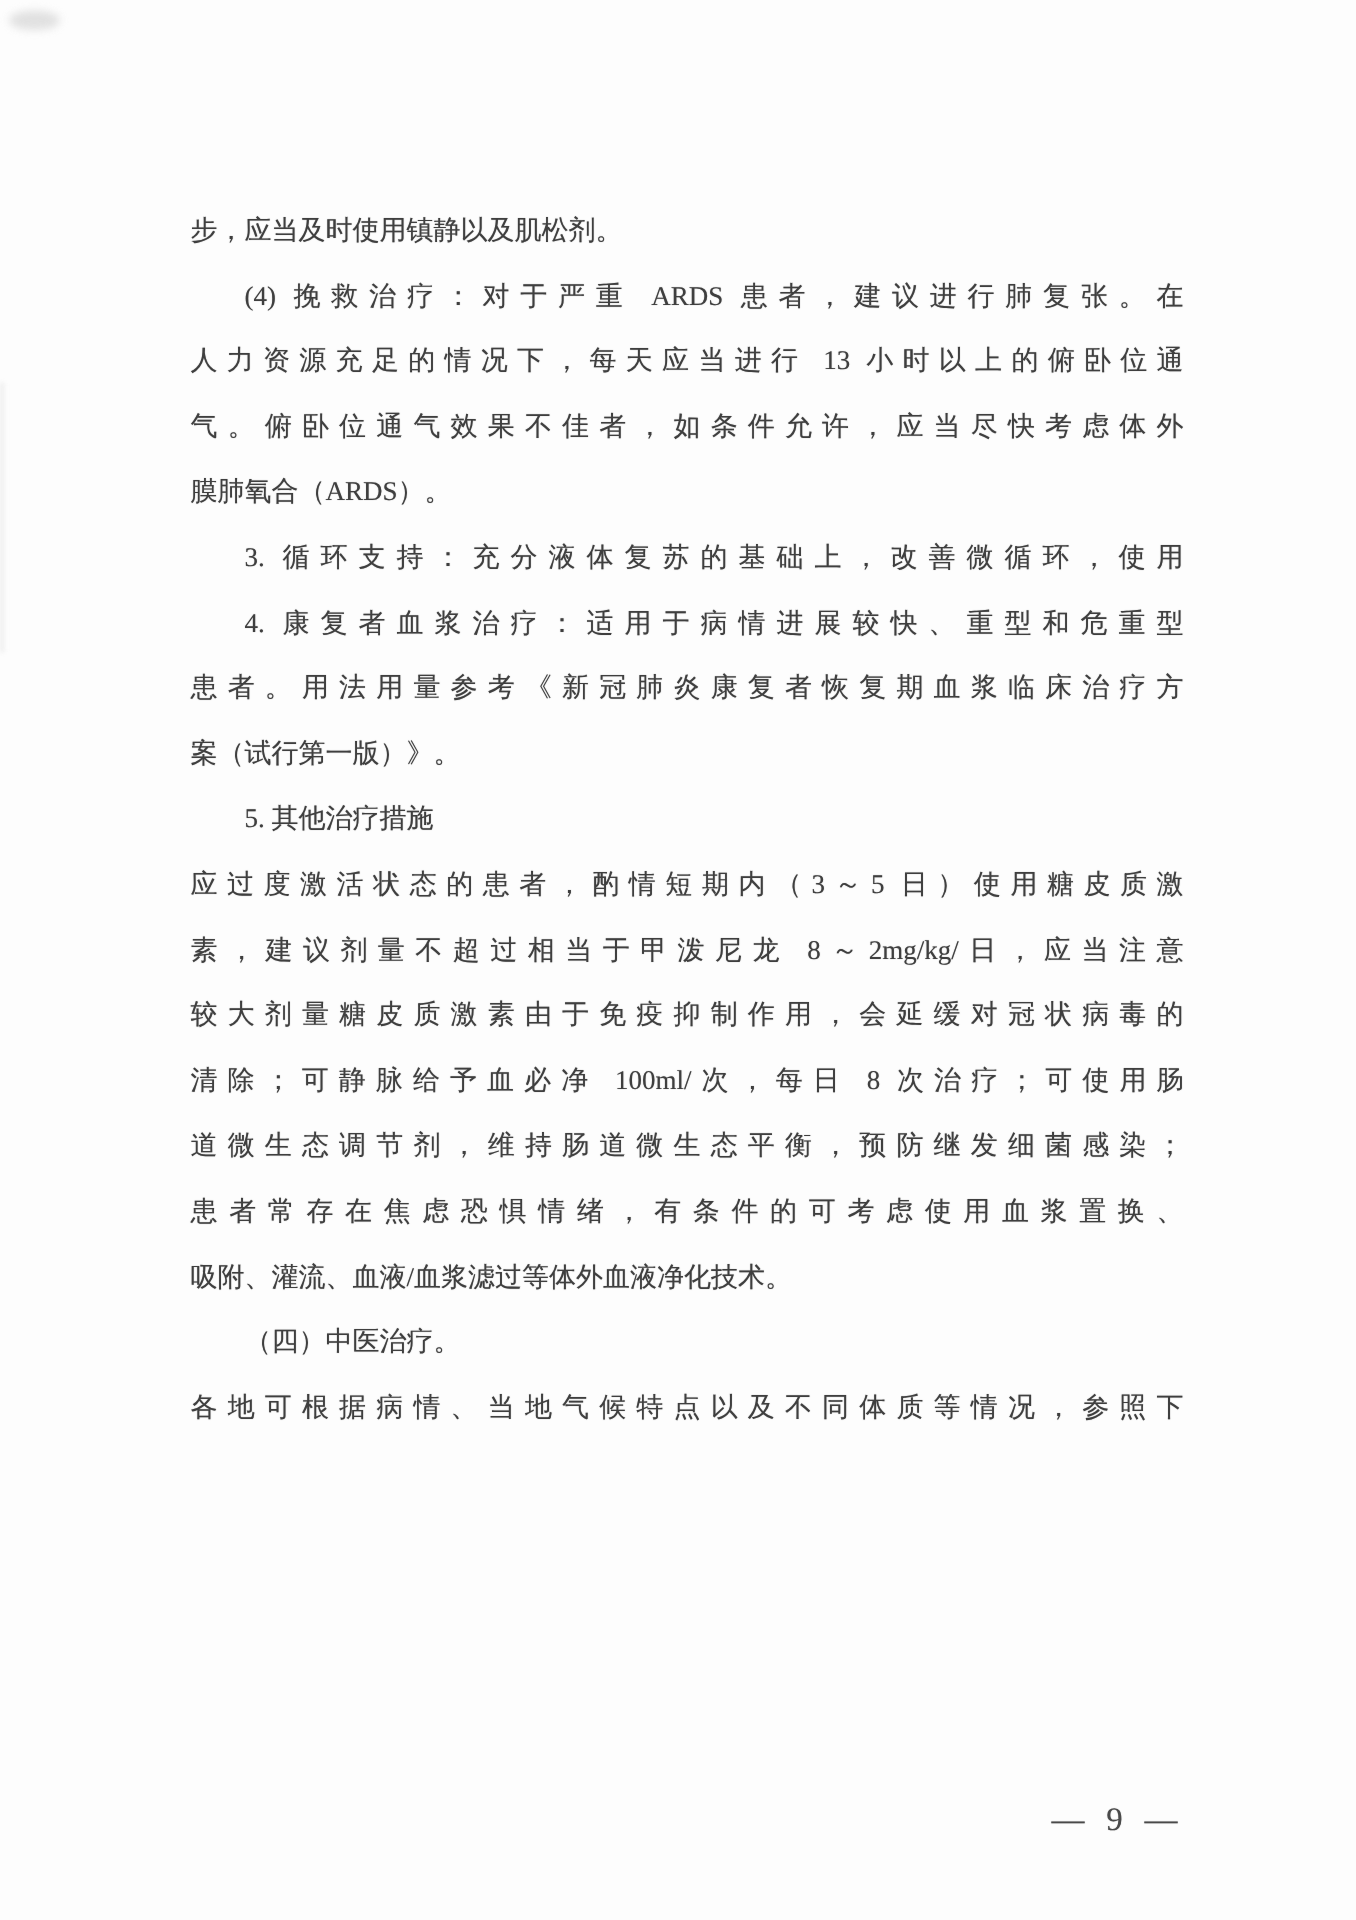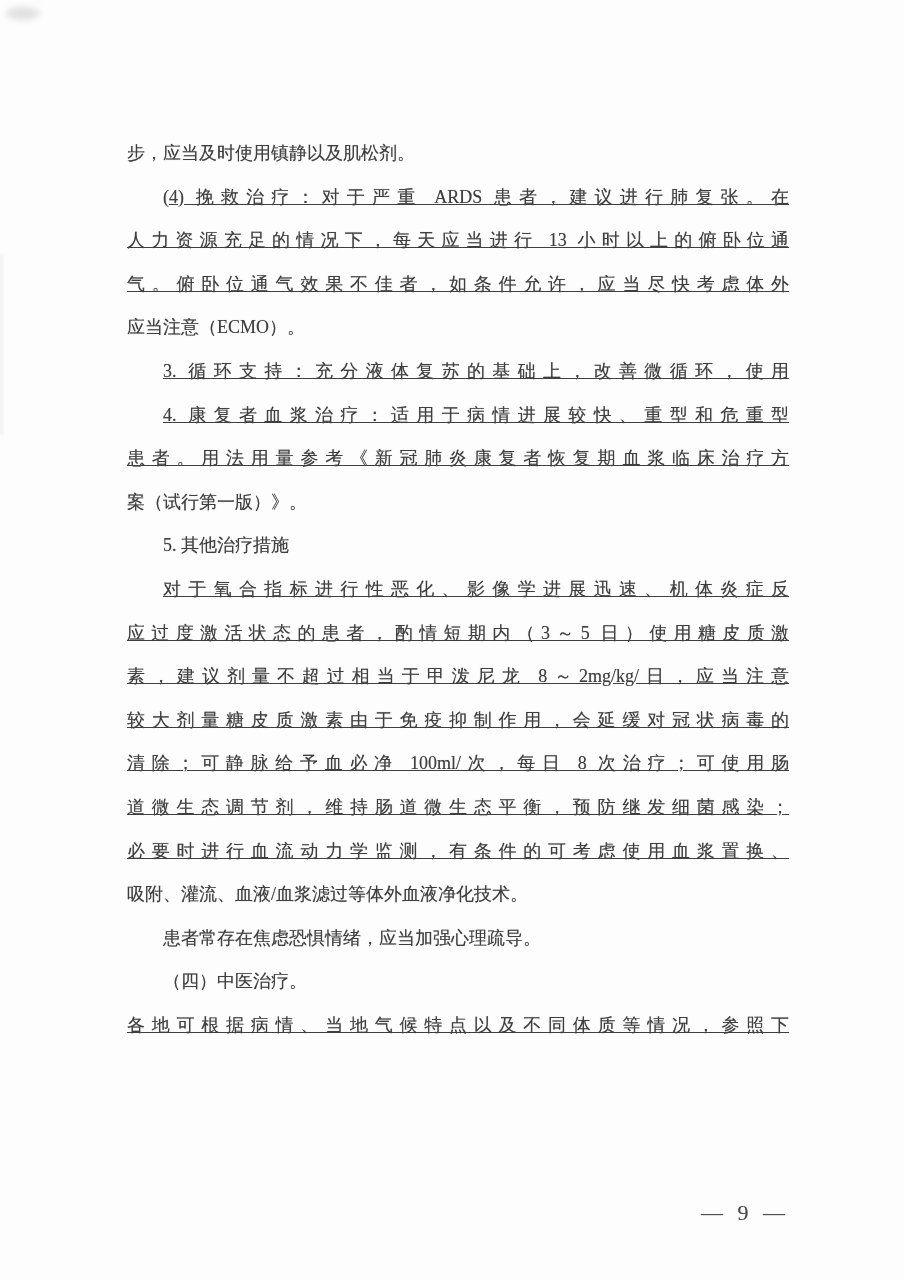--- a/index.html
+++ b/index.html
@@ -52,21 +52,20 @@
     height: 43.6px;
     line-height: 43.6px;
     white-space: nowrap;
     text-align: left;
   }
   .line.fill {
     white-space: normal;
     text-align: justify;
     text-align-last: justify;
     text-justify: inter-character;
-    text-decoration: underline;
   }
   .line.indent {
     text-indent: 2em;
   }
   .pagenum {
     position: absolute;
     left: 688px;
     top: 1200px;
     width: 110px;
     text-align: center;
@@ -83,34 +82,32 @@
 <div class="page">
 
   <div class="smudge-topleft"></div>
   <div class="edge-mark"></div>
 
   <div class="textblock">
     <p class="line">步，应当及时使用镇静以及肌松剂。</p>
     <p class="line indent fill">(4) 挽救治疗：对于严重 ARDS 患者，建议进行肺复张。在</p>
     <p class="line fill">人力资源充足的情况下，每天应当进行 13 小时以上的俯卧位通</p>
     <p class="line fill">气。俯卧位通气效果不佳者，如条件允许，应当尽快考虑体外</p>
-    <p class="line">应当注意（ECMO）。</p>
+    <p class="line">膜肺氧合（ARDS）。</p>
     <p class="line indent fill">3. 循环支持：充分液体复苏的基础上，改善微循环，使用</p>
     <p class="line indent fill">4. 康复者血浆治疗：适用于病情进展较快、重型和危重型</p>
     <p class="line fill">患者。用法用量参考《新冠肺炎康复者恢复期血浆临床治疗方</p>
     <p class="line">案（试行第一版）》。</p>
     <p class="line indent">5. 其他治疗措施</p>
-    <p class="line indent fill">对于氧合指标进行性恶化、影像学进展迅速、机体炎症反</p>
     <p class="line fill">应过度激活状态的患者，酌情短期内（3～5 日）使用糖皮质激</p>
     <p class="line fill">素，建议剂量不超过相当于甲泼尼龙 8～2mg/kg/日，应当注意</p>
     <p class="line fill">较大剂量糖皮质激素由于免疫抑制作用，会延缓对冠状病毒的</p>
     <p class="line fill">清除；可静脉给予血必净 100ml/次，每日 8 次治疗；可使用肠</p>
     <p class="line fill">道微生态调节剂，维持肠道微生态平衡，预防继发细菌感染；</p>
-    <p class="line fill">必要时进行血流动力学监测，有条件的可考虑使用血浆置换、</p>
+    <p class="line fill">患者常存在焦虑恐惧情绪，有条件的可考虑使用血浆置换、</p>
     <p class="line">吸附、灌流、血液/血浆滤过等体外血液净化技术。</p>
-    <p class="line indent">患者常存在焦虑恐惧情绪，应当加强心理疏导。</p>
     <p class="line indent">（四）中医治疗。</p>
     <p class="line fill">各地可根据病情、当地气候特点以及不同体质等情况，参照下</p>
   </div>
 
   <div class="pagenum">— 9 —</div>
 
 </div>
 
 </body></html>

